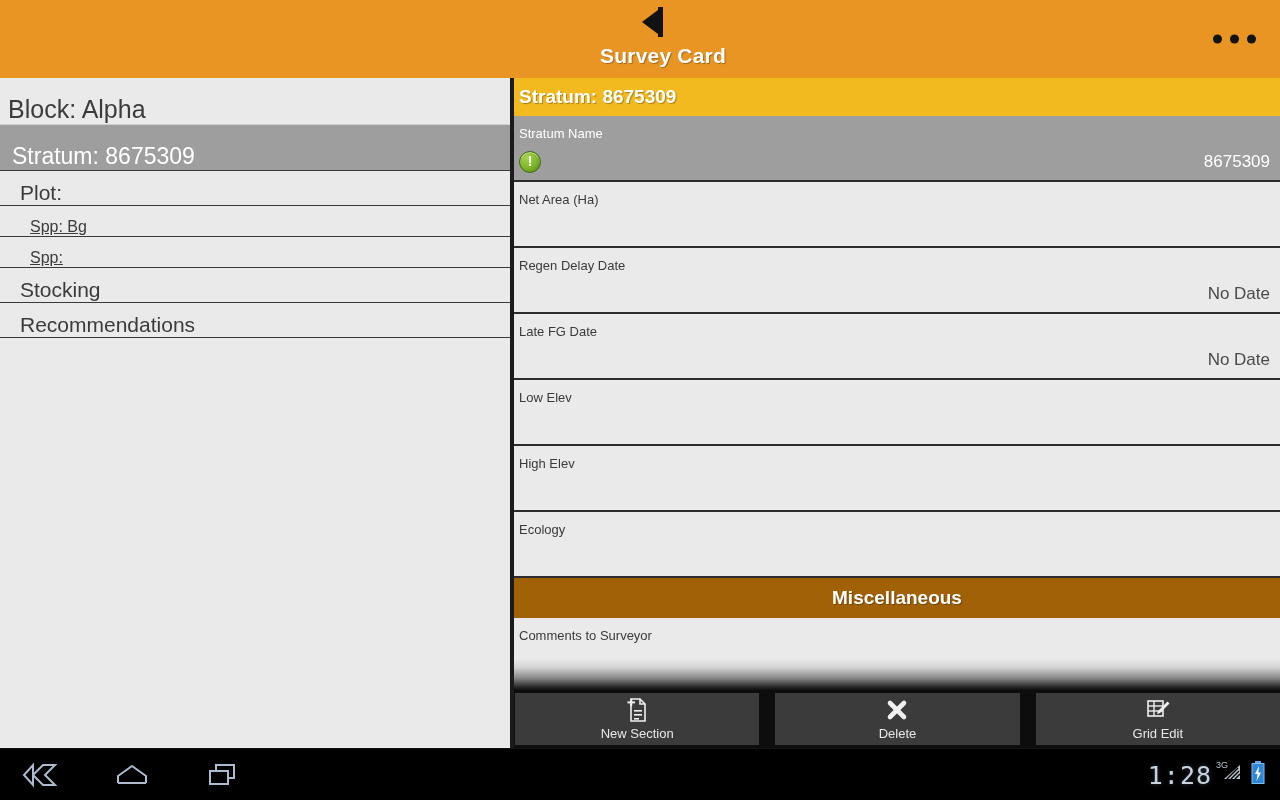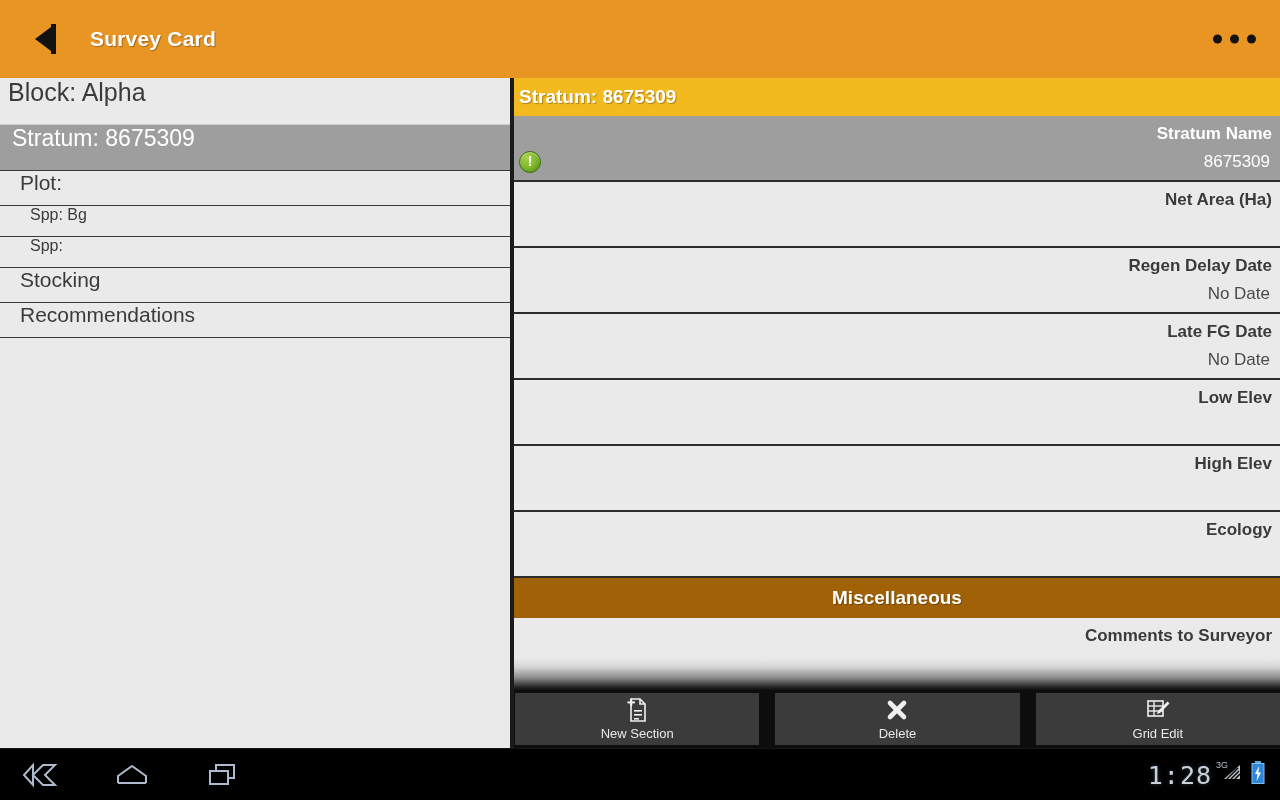--- a/index.html
+++ b/index.html
@@ -17,20 +17,21 @@
   }
 
   
   .topbar {
     position: absolute; left: 0; top: 0;
     width: 1280px; height: 78px;
     background: #E89524;
     display: flex; align-items: center;
     box-sizing: border-box;
     padding-left: 22px;
+    flex-direction: column;
   }
   .back-chevron {
     width: 44px; height: 44px;
     display: flex; align-items: center; justify-content: center;
     cursor: pointer;
     flex: 0 0 auto;
   }
   .topbar-title {
     margin-left: 24px;
     color: #FFFFFF;
@@ -64,30 +65,30 @@
     position: absolute;
     left: 0; top: 0;
     width: 510px; height: 670px;
     background: #EAEAEA;
     overflow: hidden;
   }
   .tree-row {
     box-sizing: border-box;
     width: 510px;
     border-bottom: 1px solid #3a3a3a;
-    display: flex; align-items: flex-start;
+    display: flex; align-items: flex-end;
     background: #EAEAEA;
     cursor: pointer;
     color: #3b3b3b;
     white-space: nowrap;
   }
   .tree-row.lvl0 { height: 47px; padding-left: 8px;  font-size: 25px; border-bottom-color:#cfcfcf; }
   .tree-row.lvl1 { height: 46px; padding-left: 12px; font-size: 23px; }
   .tree-row.lvl2 { height: 35px; padding-left: 20px; font-size: 21px; }
-  .tree-row.lvl3 { height: 31px; padding-left: 30px; font-size: 16px; }
+  .tree-row.lvl3 { height: 31px; padding-left: 30px; font-size: 16px; text-decoration: underline; }
   .tree-row.selected {
     background: #9E9E9E;
     color: #FFFFFF;
   }
   .left-filler {
     width: 510px;
     height: 100%;
     background: #EAEAEA;
   }
   .panel-divider {
@@ -135,25 +136,24 @@
     padding: 8px 8px 6px 5px;
     cursor: pointer;
     min-height: 58px;
     display: flex; flex-direction: column;
   }
   .field.highlight {
     background: #9E9E9E;
     border-bottom-color: #2c2c2c;
   }
   .field-label {
-    font-size: 17px;
-    font-weight: bold;
+    font-size: 13px;
+    font-weight: normal;
     color: #3a3a3a;
     line-height: 20px;
-    text-align: right;
   }
   .field.highlight .field-label { color: #FFFFFF; }
   .field-valuerow {
     margin-top: 6px;
     display: flex; align-items: center;
     min-height: 24px;
   }
   .field-value {
     margin-left: auto;
     font-size: 17px;

